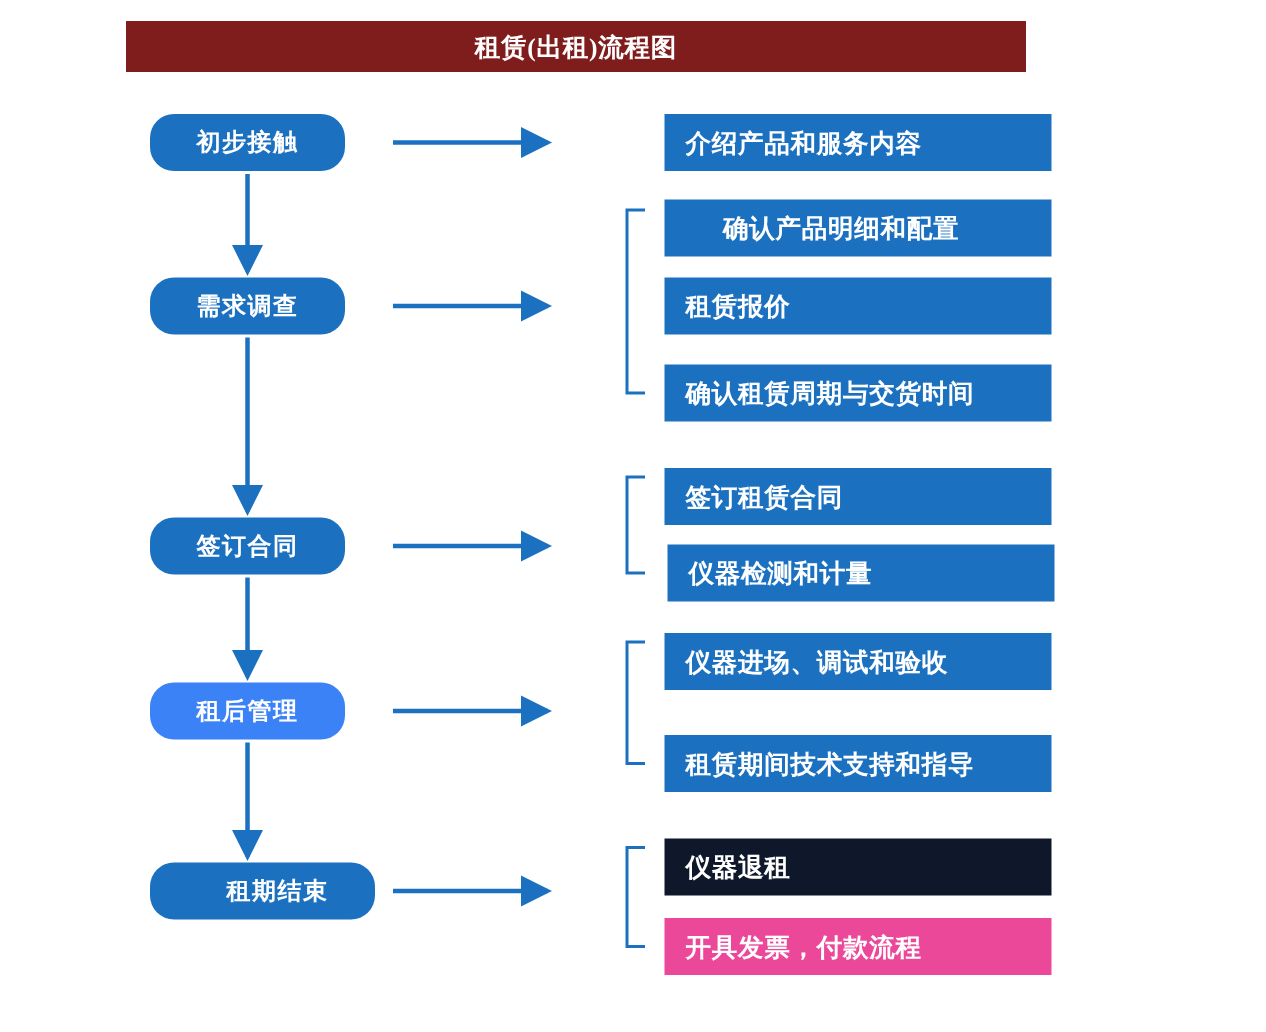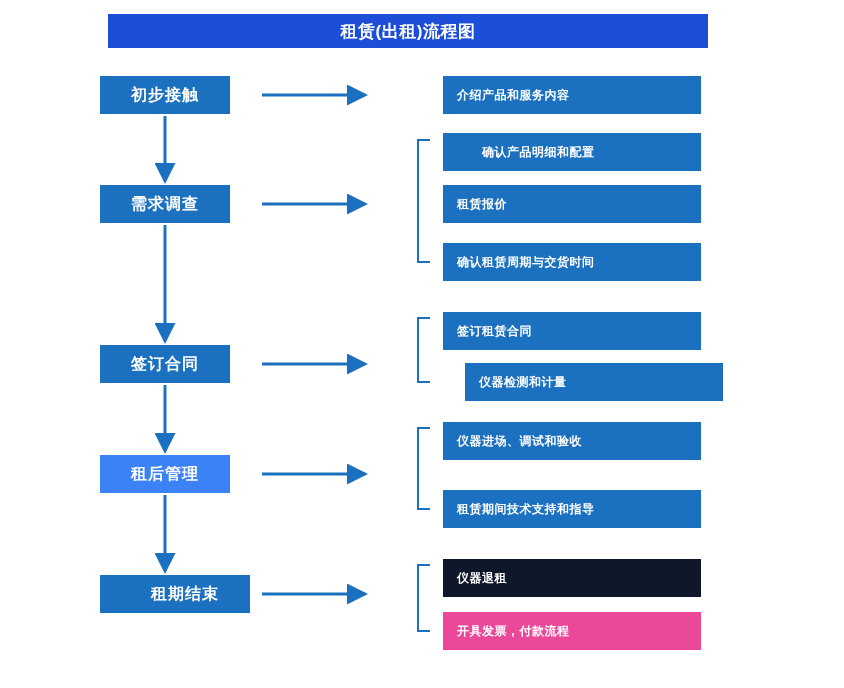--- a/index.html
+++ b/index.html
@@ -14,49 +14,51 @@
     position: relative;
     overflow: hidden;
   }
   #canvas {
     position: relative;
     width: 844px;
     height: 688px;
   }
   .title-bar {
     position: absolute;
-    left: 108px;
+    left: 84px;
     top: 14px;
     width: 600px;
     height: 34px;
-    background: #1d4ed8;
+    background: #7f1d1d;
     color: #ffffff;
     font-size: 17px;
     font-weight: bold;
     display: flex;
     align-items: center;
     justify-content: center;
     letter-spacing: 0.5px;
+    font-family: Liberation Serif, serif;
   }
   .stage-box {
     position: absolute;
     background: #1b71c0;
     color: #ffffff;
     font-size: 16px;
     font-weight: bold;
     display: flex;
     align-items: center;
     justify-content: center;
     letter-spacing: 1px;
+    border-radius: 16px;
   }
   .detail-box {
     position: absolute;
     background: #1b71c0;
     color: #ffffff;
-    font-size: 12px;
+    font-size: 17px;
     font-weight: bold;
     display: flex;
     align-items: center;
     padding-left: 14px;
     box-sizing: border-box;
     letter-spacing: 0.5px;
   }
   svg.overlay {
     position: absolute;
     left: 0;
@@ -129,21 +131,21 @@
       </div>
       <div class="detail-box" style="left: 443px; top: 185px; width: 258px; height: 38px; background: rgb(27, 113, 192); text-align: right;">
         <span>租赁报价</span>
       </div>
       <div class="detail-box" style="left: 443px; top: 243px; width: 258px; height: 38px; background: rgb(27, 113, 192);">
         <span>确认租赁周期与交货时间</span>
       </div>
       <div class="detail-box" style="left: 443px; top: 312px; width: 258px; height: 38px; background: rgb(27, 113, 192);">
         <span>签订租赁合同</span>
       </div>
-      <div class="detail-box" style="left: 465px; top: 363px; width: 258px; height: 38px; background: rgb(27, 113, 192);">
+      <div class="detail-box" style="left: 445px; top: 363px; width: 258px; height: 38px; background: rgb(27, 113, 192);">
         <span>仪器检测和计量</span>
       </div>
       <div class="detail-box" style="left: 443px; top: 422px; width: 258px; height: 38px; background: rgb(27, 113, 192);">
         <span>仪器进场、调试和验收</span>
       </div>
       <div class="detail-box" style="left: 443px; top: 490px; width: 258px; height: 38px; background: rgb(27, 113, 192); align-items: center;">
         <span>租赁期间技术支持和指导</span>
       </div>
       <div class="detail-box" style="left: 443px; top: 559px; width: 258px; height: 38px; background: #0f172a;">
         <span>仪器退租</span>

